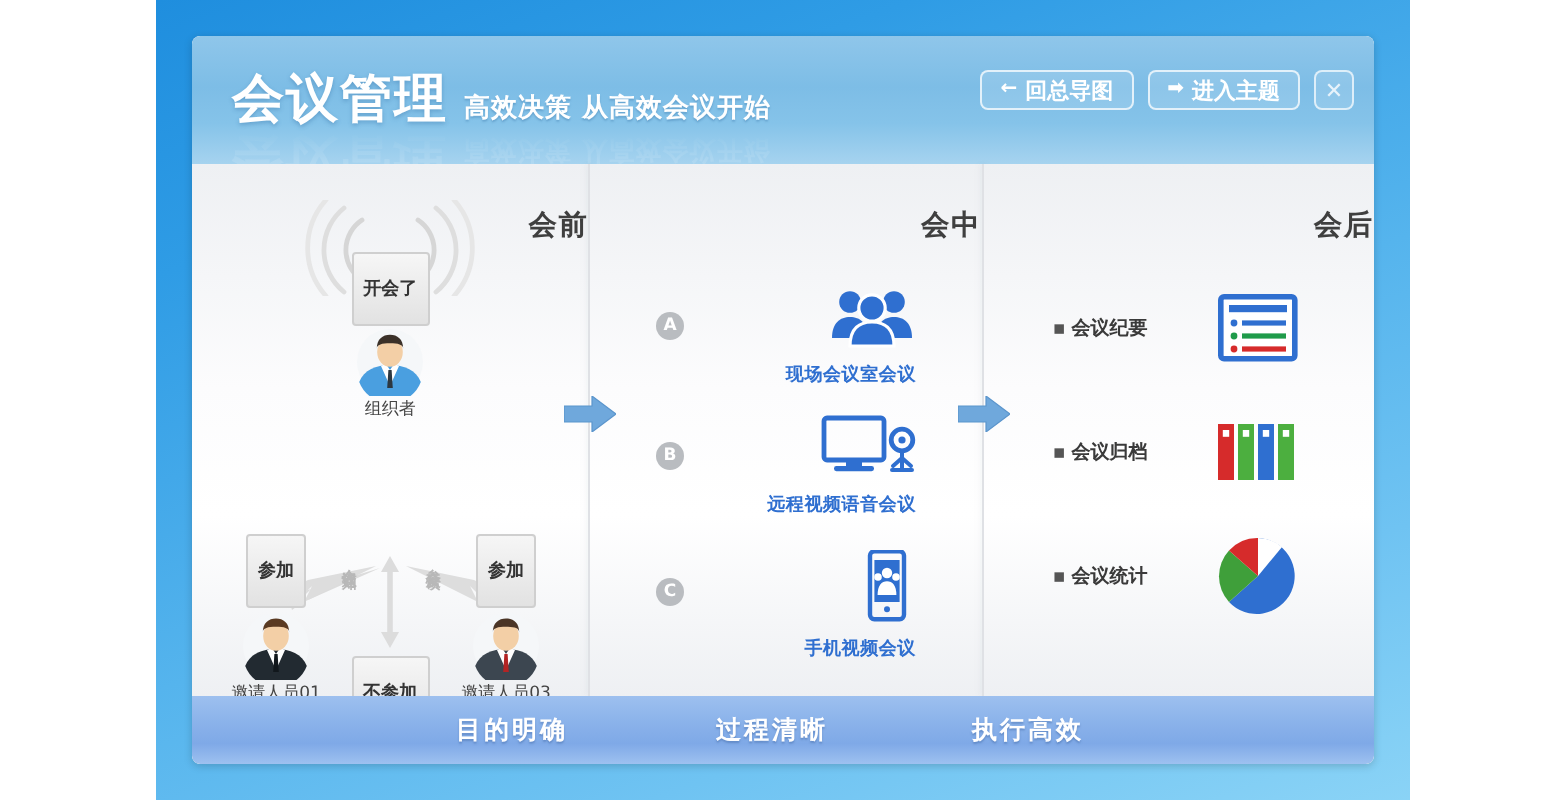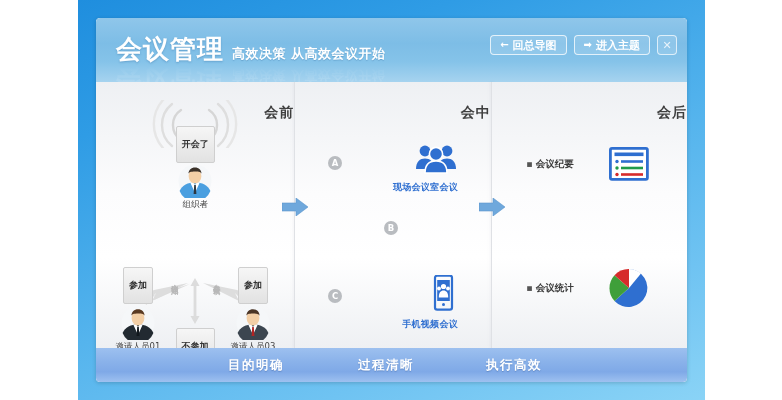--- a/index.html
+++ b/index.html
@@ -341,20 +341,31 @@
                 <path d="M24 27 C24 19.5 28 16.5 33 16.5 C38 16.5 42 19.5 42 27 Z" fill="#2f6fd0"></path>
                 <circle cx="22" cy="12" r="6.6" fill="#2f6fd0" stroke="#ffffff" stroke-width="1.6"></circle>
                 <path d="M11 31 C11 22 16 19 22 19 C28 19 33 22 33 31 Z" fill="#2f6fd0" stroke="#ffffff" stroke-width="1.6"></path>
               </svg>
               <div class="mlabel">现场会议室会议</div>
             </div>
           </div>
 
           <div class="mrow r2">
             <div class="badge">B</div>
+            <div class="mitem">
+              <svg width="48" height="32" viewBox="0 0 48 32">
+                <rect x="2" y="2" width="30" height="21" rx="1.5" fill="none" stroke="#2f6fd0" stroke-width="2.4"></rect>
+                <rect x="13" y="23" width="8" height="3.4" fill="#2f6fd0"></rect>
+                <rect x="7" y="26" width="20" height="2.6" rx="1.2" fill="#2f6fd0"></rect>
+                <circle cx="41" cy="13" r="5.4" fill="none" stroke="#2f6fd0" stroke-width="2.4"></circle>
+                <circle cx="41" cy="13" r="1.8" fill="#2f6fd0"></circle>
+                <path d="M41 18.4 L41 28 M36 28 L46 28 M41 22 L36.5 26 M41 22 L45.5 26" stroke="#2f6fd0" stroke-width="2" fill="none" stroke-linecap="round"></path>
+              </svg>
+              <div class="mlabel">远程视频语音会议</div>
+            </div>
           </div>
 
           <div class="mrow r3">
             <div class="badge">C</div>
             <div class="mitem">
               <svg width="30" height="36" viewBox="0 0 30 36">
                 <rect x="7" y="0.6" width="17" height="34" rx="2.2" fill="none" stroke="#2f6fd0" stroke-width="2.2"></rect>
                 <rect x="9.2" y="5" width="12.6" height="21" fill="#2f6fd0"></rect>
                 <circle cx="15.5" cy="11.5" r="2.6" fill="#ffffff"></circle>
                 <path d="M10.8 22.5 C10.8 17.6 12.8 15.6 15.5 15.6 C18.2 15.6 20.2 17.6 20.2 22.5 Z" fill="#ffffff"></path>
@@ -389,20 +400,37 @@
                 <circle cx="8" cy="14.5" r="1.7" fill="#2f6fd0"></circle>
                 <rect x="12" y="13.2" width="22" height="2.6" fill="#2f6fd0"></rect>
                 <circle cx="8" cy="21" r="1.7" fill="#1f9b4a"></circle>
                 <rect x="12" y="19.7" width="22" height="2.6" fill="#1f9b4a"></rect>
                 <circle cx="8" cy="27.5" r="1.7" fill="#d62b2b"></circle>
                 <rect x="12" y="26.2" width="22" height="2.6" fill="#d62b2b"></rect>
               </svg>
             </div>
           </div>
 
+          <div class="arow a2">
+            <div class="alabel">
+              <span class="dot">▪</span><span>会议归档</span>
+            </div>
+            <div class="aicon">
+              <svg width="44" height="32" viewBox="0 0 44 32">
+                <rect x="2" y="2" width="8" height="28" fill="#d62b2b"></rect>
+                  <rect x="4.4" y="5" width="3.2" height="3.4" fill="#ffffff"></rect>
+                <rect x="12" y="2" width="8" height="28" fill="#4caf3f"></rect>
+                  <rect x="14.4" y="5" width="3.2" height="3.4" fill="#ffffff"></rect>
+                <rect x="22" y="2" width="8" height="28" fill="#2f6fd0"></rect>
+                  <rect x="24.4" y="5" width="3.2" height="3.4" fill="#ffffff"></rect>
+                <rect x="32" y="2" width="8" height="28" fill="#4caf3f"></rect>
+                  <rect x="34.4" y="5" width="3.2" height="3.4" fill="#ffffff"></rect>
+              </svg>
+            </div>
+          </div>
 
           <div class="arow a3">
             <div class="alabel">
               <span class="dot">▪</span><span>会议统计</span>
             </div>
             <div class="aicon">
               <svg width="42" height="40" viewBox="0 0 42 40">
                 <path d="M21 20 L21 1 A19 19 0 1 1 6.5 33 Z" fill="#2f6fd0"></path>
                 <path d="M21 20 L6.5 33 A19 19 0 0 1 6.5 7.3 Z" fill="#3f9f3a"></path>
                 <path d="M21 20 L6.5 7.3 A19 19 0 0 1 21 1 Z" fill="#d62b2b"></path>

